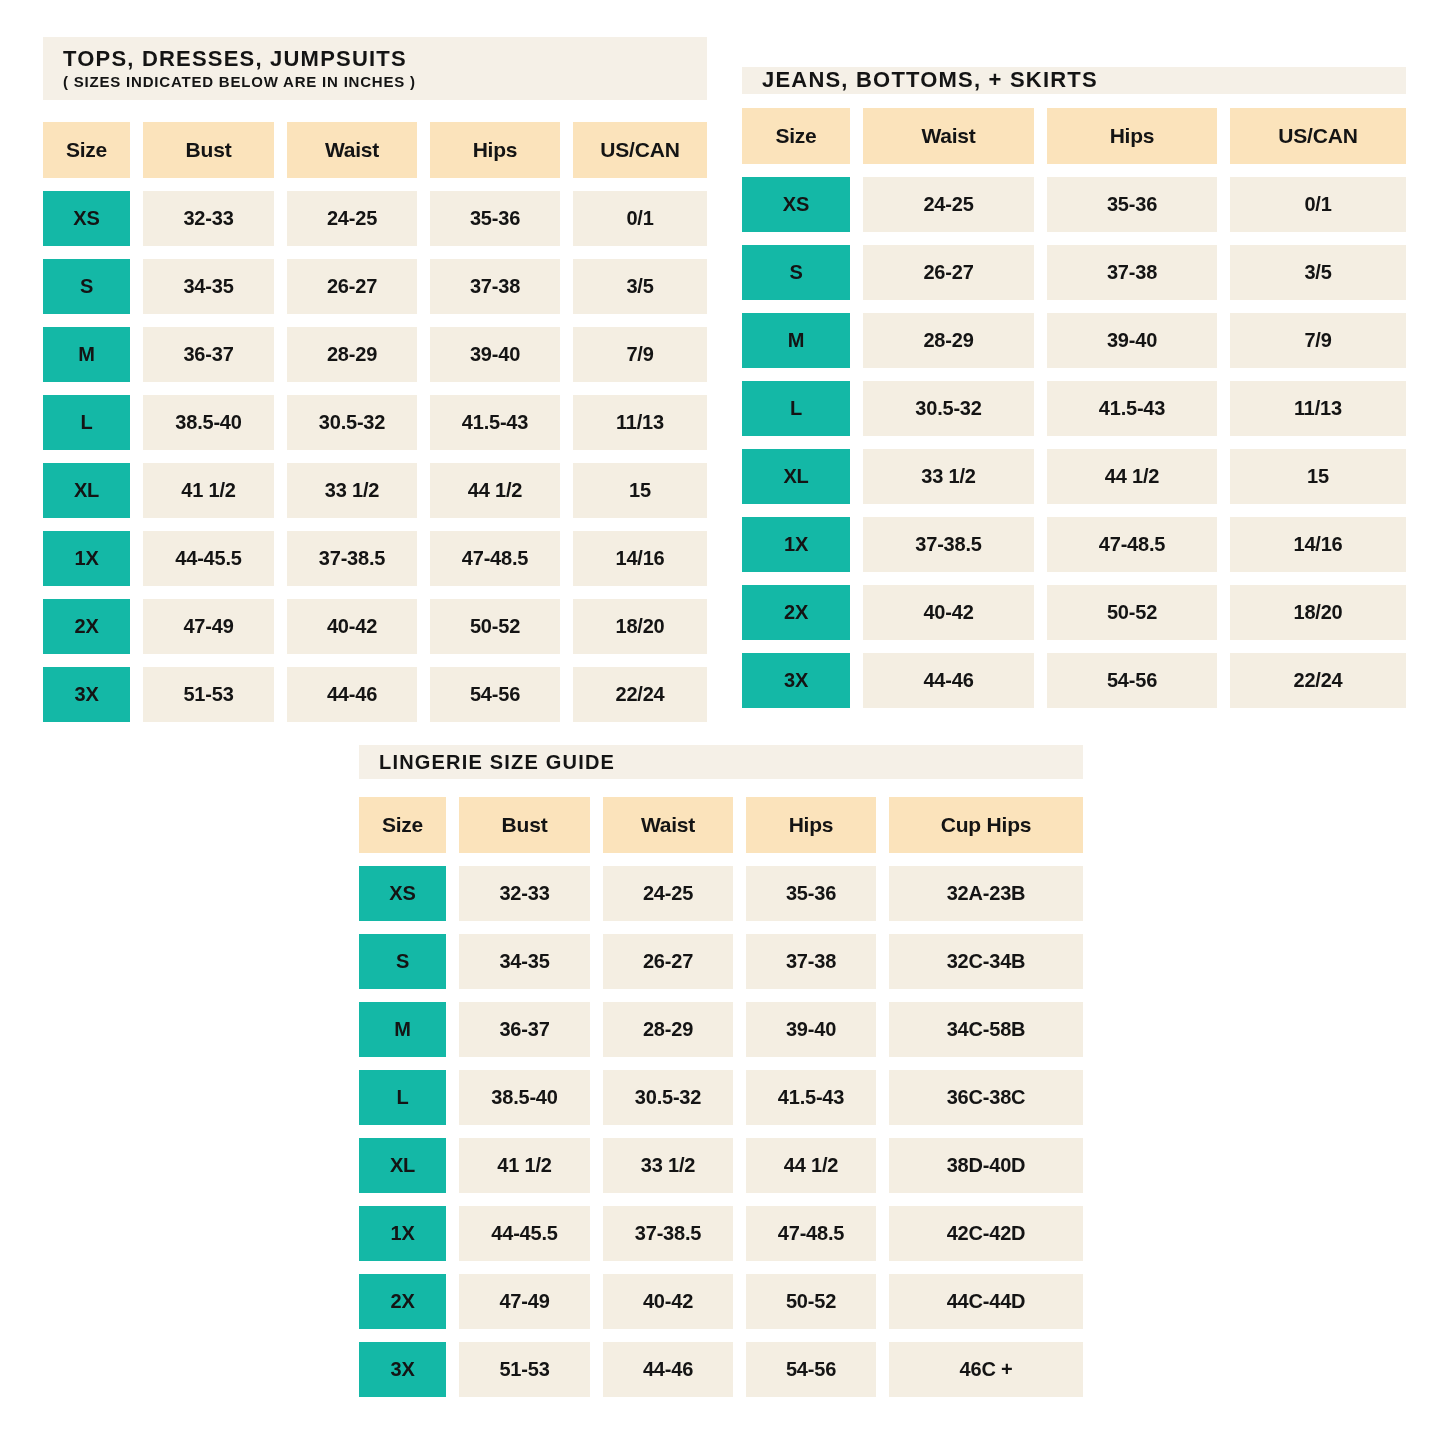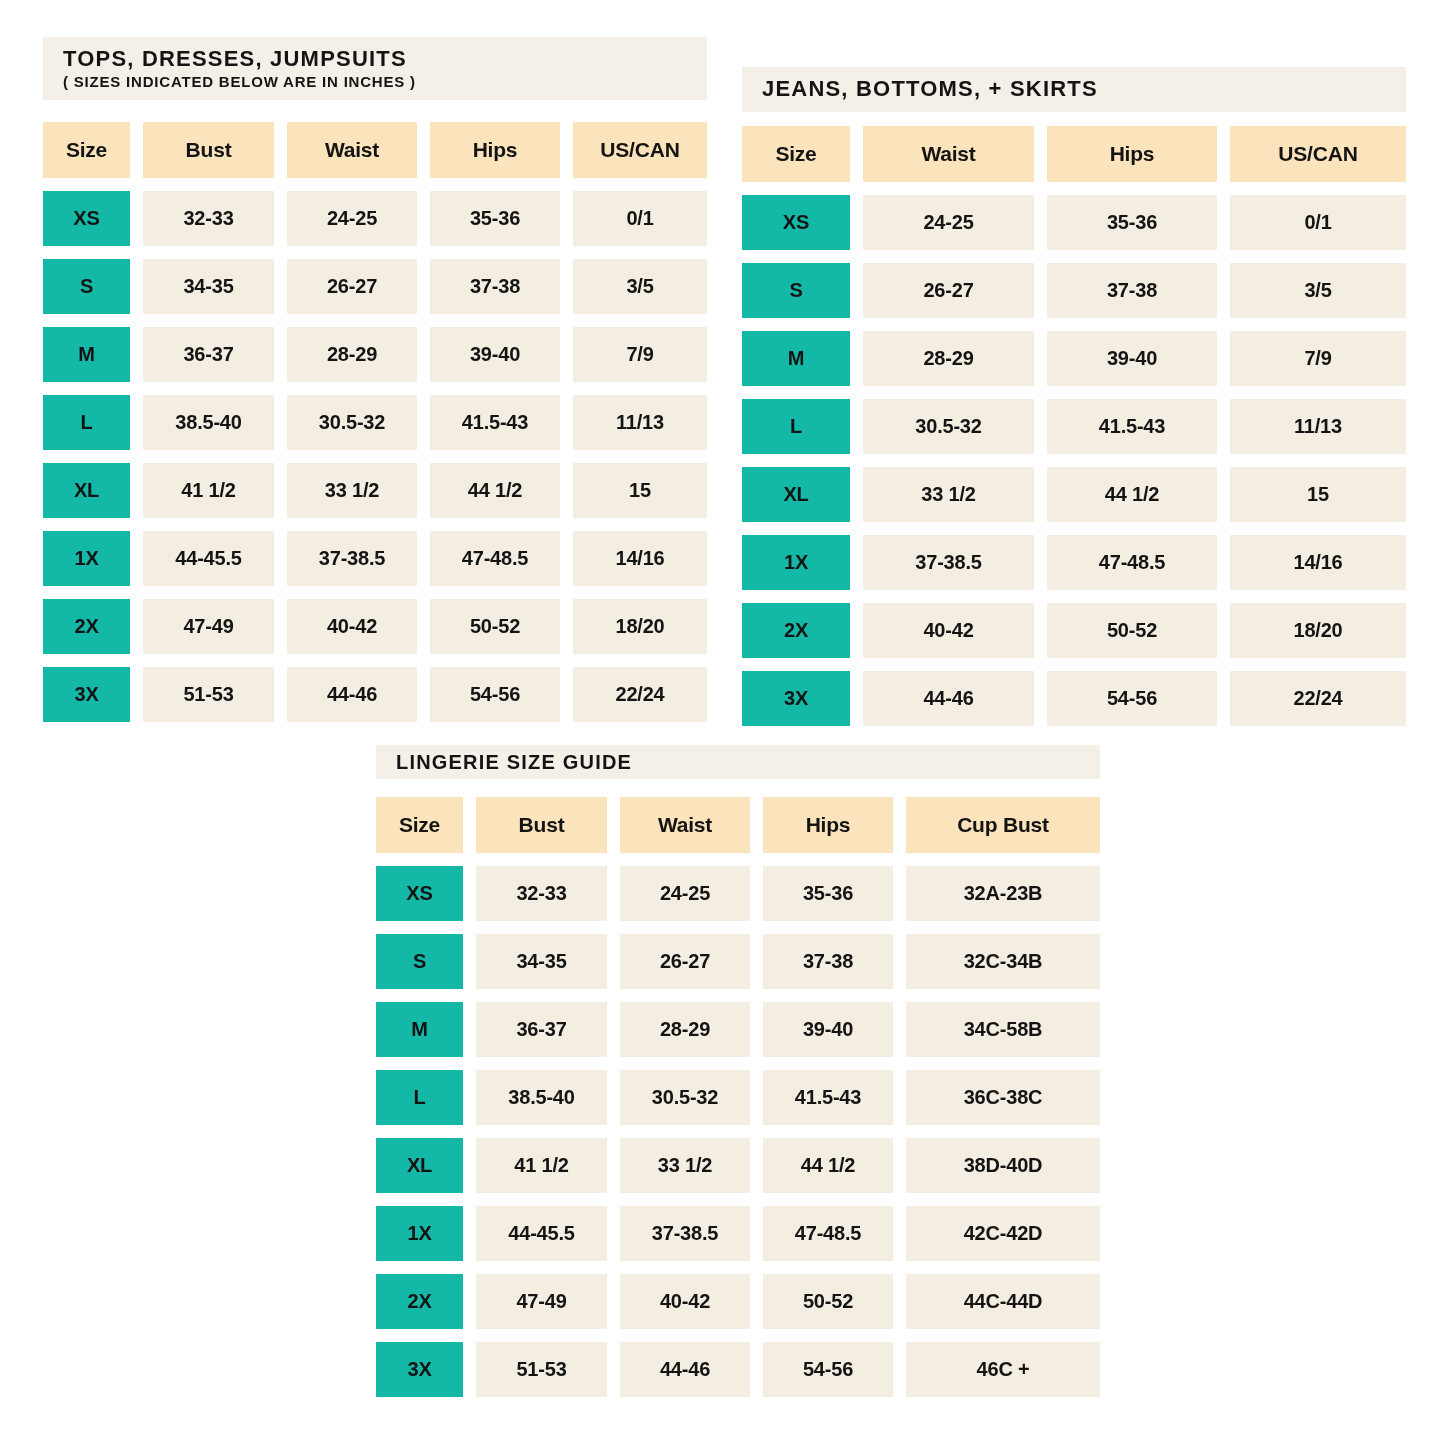--- a/index.html
+++ b/index.html
@@ -55,24 +55,24 @@
   }
   .cell.head { background: #fbe3bb; font-size: 21px; }
   .cell.size { background: #14b8a6; }
   .cell.data { background: #f4eee2; }
 
   #table-tops     { left: 43px;  top: 37px;  width: 664px; }
   #table-tops .title-band { height: 63px; }
   #table-tops .grid { margin-top: 22px; }
 
   #table-bottoms  { left: 742px; top: 67px;  width: 664px; }
-  #table-bottoms .title-band { height: 45px; }
+  #table-bottoms .title-band { height: 27px; }
   #table-bottoms .grid { margin-top: 14px; }
 
-  #table-lingerie { left: 376px; top: 745px; width: 724px; }
+  #table-lingerie { left: 359px; top: 745px; width: 724px; }
   #table-lingerie .title-band { height: 34px; }
   #table-lingerie .title-line1 { font-size: 20px; }
   #table-lingerie .grid { margin-top: 18px; }
 </style>
 </head>
 <body>
 
 <div id="table-tops" class="size-table">
   <div class="title-band">
     <div class="title-line1">TOPS, DRESSES, JUMPSUITS</div>
@@ -173,21 +173,21 @@
 
 <div id="table-lingerie" class="size-table">
   <div class="title-band">
     <div class="title-line1">LINGERIE SIZE GUIDE</div>
   </div>
   <div class="grid cols-5">
       <div class="cell head">Size</div>
       <div class="cell head">Bust</div>
       <div class="cell head">Waist</div>
       <div class="cell head">Hips</div>
-      <div class="cell head">Cup Bust</div>
+      <div class="cell head">Cup Hips</div>
       <div class="cell size">XS</div>
       <div class="cell data">32-33</div>
       <div class="cell data">24-25</div>
       <div class="cell data">35-36</div>
       <div class="cell data">32A-23B</div>
       <div class="cell size">S</div>
       <div class="cell data">34-35</div>
       <div class="cell data">26-27</div>
       <div class="cell data">37-38</div>
       <div class="cell data">32C-34B</div>

